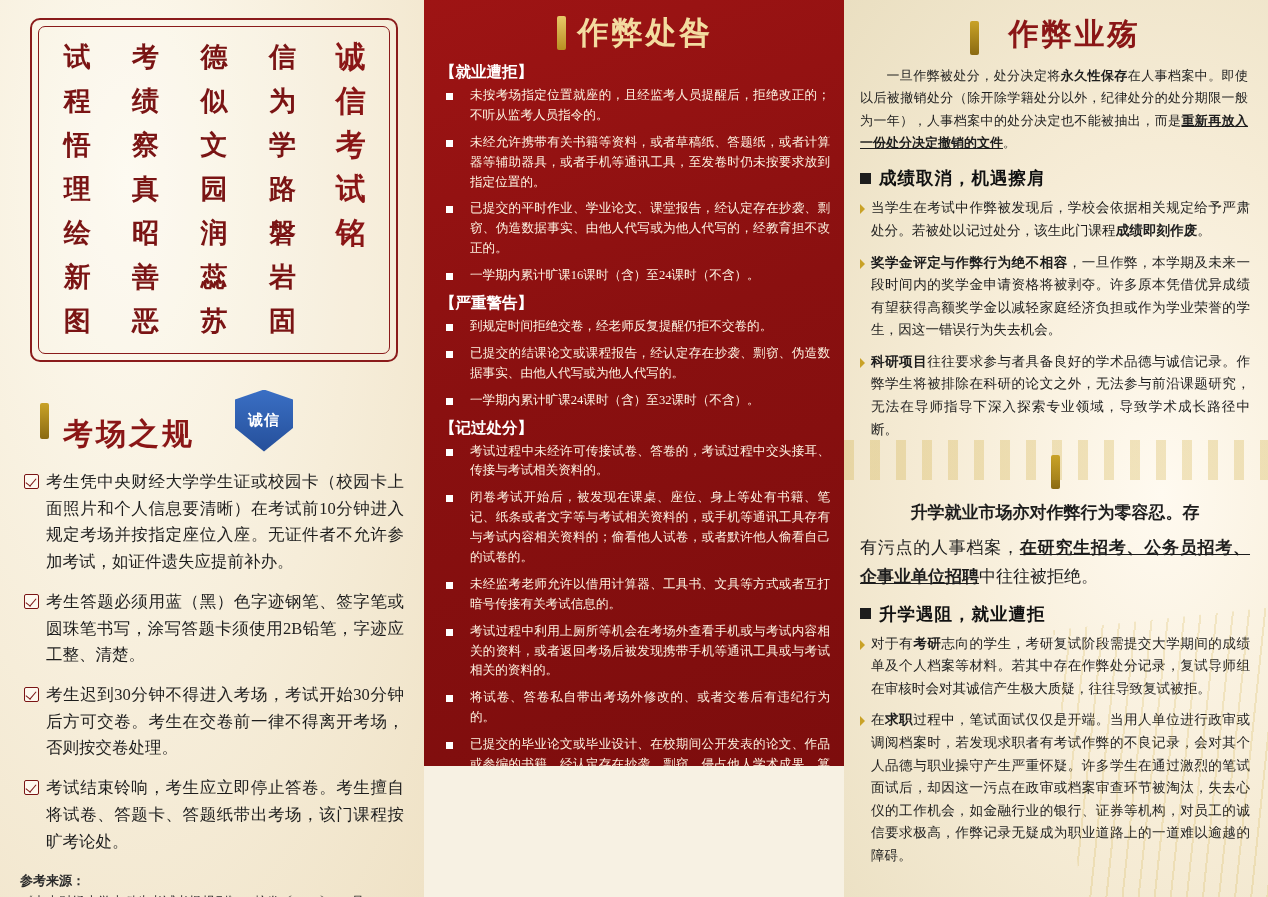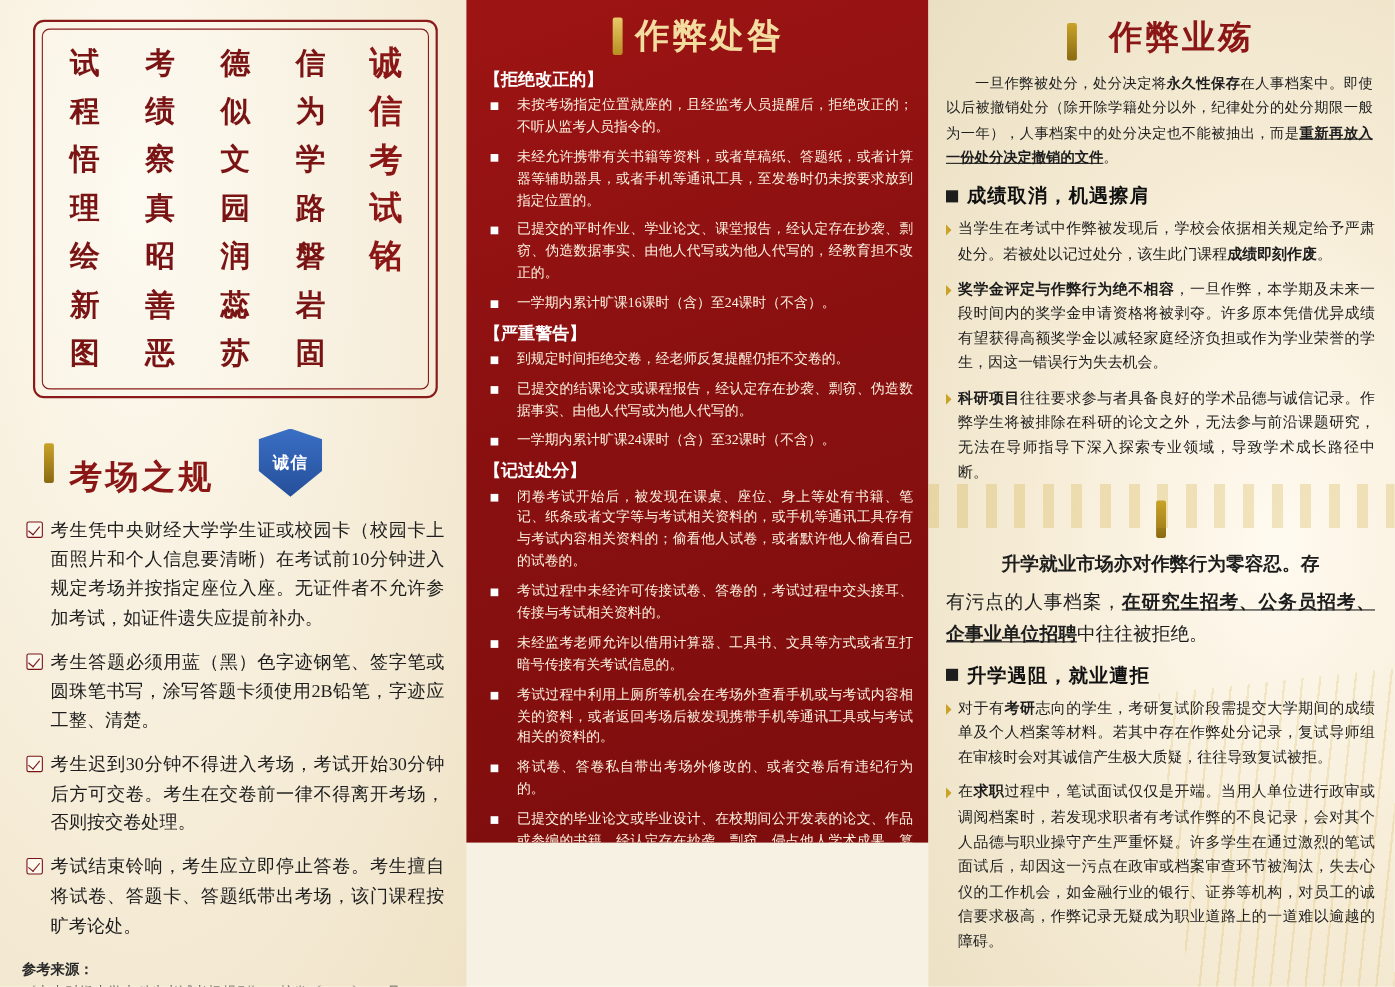--- a/index.html
+++ b/index.html
@@ -314,21 +314,21 @@
 
     </div>
   </div>
 
   <div class="col2">
     <div class="c2-head">
       <div class="c2-bar"></div>
       <div class="c2-title">作弊处咎</div>
     </div>
 
-    <div class="sec-title">【拒绝改正的】</div>
+    <div class="sec-title">【就业遭拒】</div>
     <div class="bullet-row">
         <div class="bsq"></div>
         <div class="btxt">未按考场指定位置就座的，且经监考人员提醒后，拒绝改正的；不听从监考人员指令的。</div>
       </div>
     <div class="bullet-row">
         <div class="bsq"></div>
         <div class="btxt">未经允许携带有关书籍等资料，或者草稿纸、答题纸，或者计算器等辅助器具，或者手机等通讯工具，至发卷时仍未按要求放到指定位置的。</div>
       </div>
     <div class="bullet-row">
         <div class="bsq"></div>
@@ -349,25 +349,25 @@
         <div class="btxt">已提交的结课论文或课程报告，经认定存在抄袭、剽窃、伪造数据事实、由他人代写或为他人代写的。</div>
       </div>
     <div class="bullet-row">
         <div class="bsq"></div>
         <div class="btxt">一学期内累计旷课24课时（含）至32课时（不含）。</div>
       </div>
 
     <div class="sec-title">【记过处分】</div>
     <div class="bullet-row">
         <div class="bsq"></div>
+        <div class="btxt">考试过程中未经许可传接试卷、答卷的，考试过程中交头接耳、传接与考试相关资料的。</div>
+      </div>
+    <div class="bullet-row">
+        <div class="bsq"></div>
         <div class="btxt">闭卷考试开始后，被发现在课桌、座位、身上等处有书籍、笔记、纸条或者文字等与考试相关资料的，或手机等通讯工具存有与考试内容相关资料的；偷看他人试卷，或者默许他人偷看自己的试卷的。</div>
-      </div>
-    <div class="bullet-row">
-        <div class="bsq"></div>
-        <div class="btxt">考试过程中未经许可传接试卷、答卷的，考试过程中交头接耳、传接与考试相关资料的。</div>
       </div>
     <div class="bullet-row">
         <div class="bsq"></div>
         <div class="btxt">未经监考老师允许以借用计算器、工具书、文具等方式或者互打暗号传接有关考试信息的。</div>
       </div>
     <div class="bullet-row">
         <div class="bsq"></div>
         <div class="btxt">考试过程中利用上厕所等机会在考场外查看手机或与考试内容相关的资料，或者返回考场后被发现携带手机等通讯工具或与考试相关的资料的。</div>
       </div>
     <div class="bullet-row">

